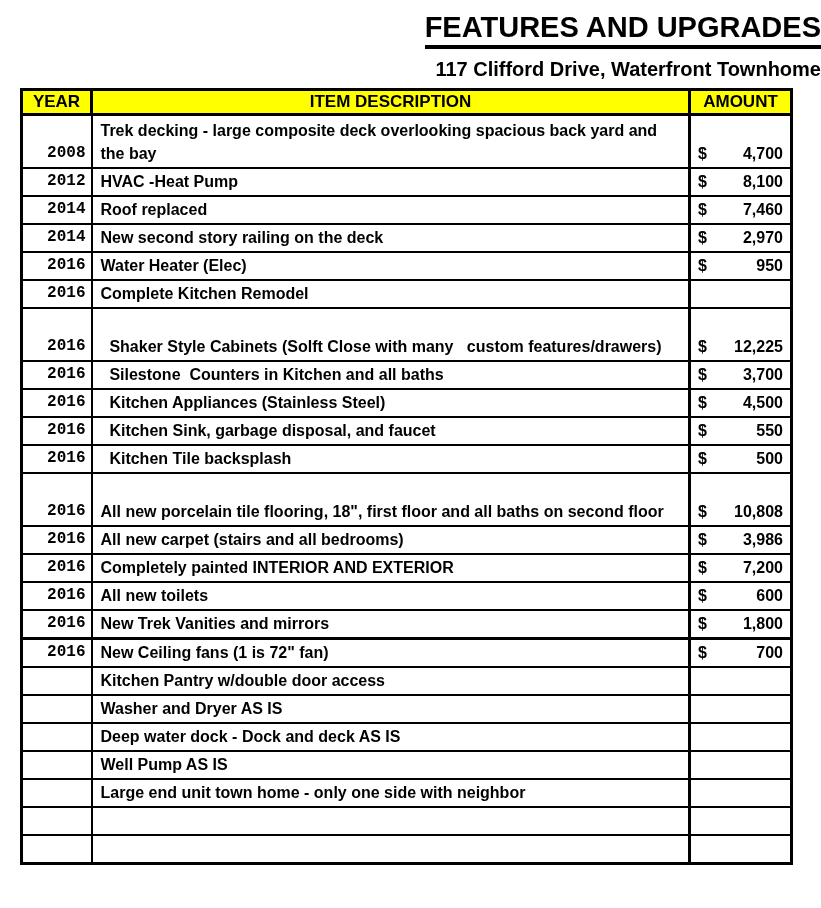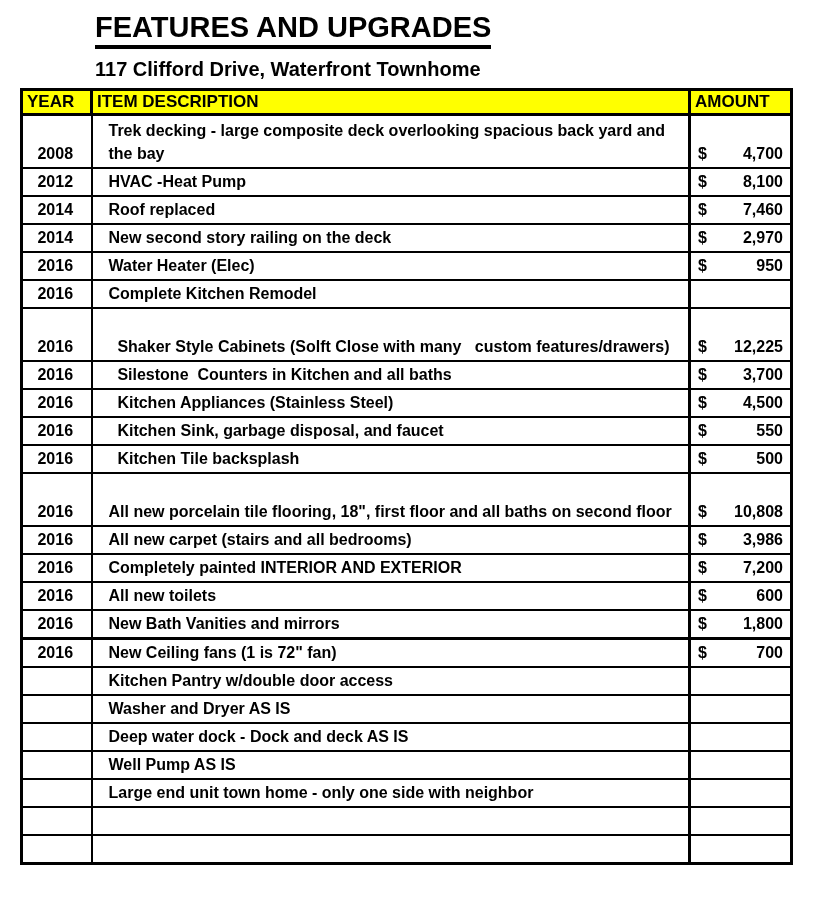--- a/index.html
+++ b/index.html
@@ -5,21 +5,21 @@
   html,body{margin:0;padding:0;background:#ffffff;}
   body{
     width:821px;height:908px;
     font-family:"Liberation Sans", sans-serif;
     color:#000;
     overflow:hidden;
   }
   .page{position:relative;width:821px;height:908px;background:#fff;}
 
   
-  .title-block{padding:12px 0 0 95px;}
+  .title-block{padding:12px 0 0 95px;text-align:right;}
   .main-title{
     display:inline-block;
     font-size:29px;font-weight:bold;letter-spacing:0px;
     border-bottom:4px solid #000;
     padding-bottom:1px;line-height:1.1;
   }
   .sub-title{
     font-size:20px;font-weight:bold;
     margin-top:9px;line-height:1.1;
   }
@@ -33,36 +33,36 @@
     border:3px solid #000;
   }
   col.c-year{width:70px;}
   col.c-desc{width:598px;}
   col.c-amt{width:102px;}
 
   th{
     background:#ffff00;
     border:3px solid #000;
     font-size:17px;font-weight:bold;
-    text-align:left;
+    text-align:center;
     height:22px;
     padding:0 4px;
     vertical-align:middle;
   }
 
   td{
     border:2px solid #000;
     font-size:16px;font-weight:bold;
     height:23px;
     padding:0;
     vertical-align:bottom;
     overflow:hidden;
   }
-  td.year{text-align:center;padding:1px 5px 2px 2px;}
-  td.desc{padding:1px 4px 2px 16px;margin-top:12px;}
+  td.year{text-align:right;padding:1px 5px 2px 2px;font-family:Liberation Mono, monospace;}
+  td.desc{padding:1px 4px 2px 8px;margin-top:12px;}
   td.desc .txt{white-space:pre-wrap;line-height:23px;display:block;}
   td.amt{border-left:3px solid #000;padding:1px 7px 2px 7px;}
   td.year,td.amt{line-height:23px;}
   .amt-inner{display:flex;justify-content:space-between;align-items:flex-end;}
 
   tr.tall td{height:48px;}
   tr.thick-after td{border-bottom:3px solid #000;}
 </style>
 </head>
 <body>
@@ -259,21 +259,21 @@
           <td class="amt">
             <div class="amt-inner">
               <span class="cur">$</span>
               <span class="val">600</span>
             </div>
           </td>
         </tr>
         <tr class="thick-after">
           <td class="year"><span>2016</span></td>
           <td class="desc">
-            <span class="txt">New Bath Vanities and mirrors</span>
+            <span class="txt">New Trek Vanities and mirrors</span>
           </td>
           <td class="amt">
             <div class="amt-inner">
               <span class="cur">$</span>
               <span class="val">1,800</span>
             </div>
           </td>
         </tr>
         <tr>
           <td class="year"><span>2016</span></td>

